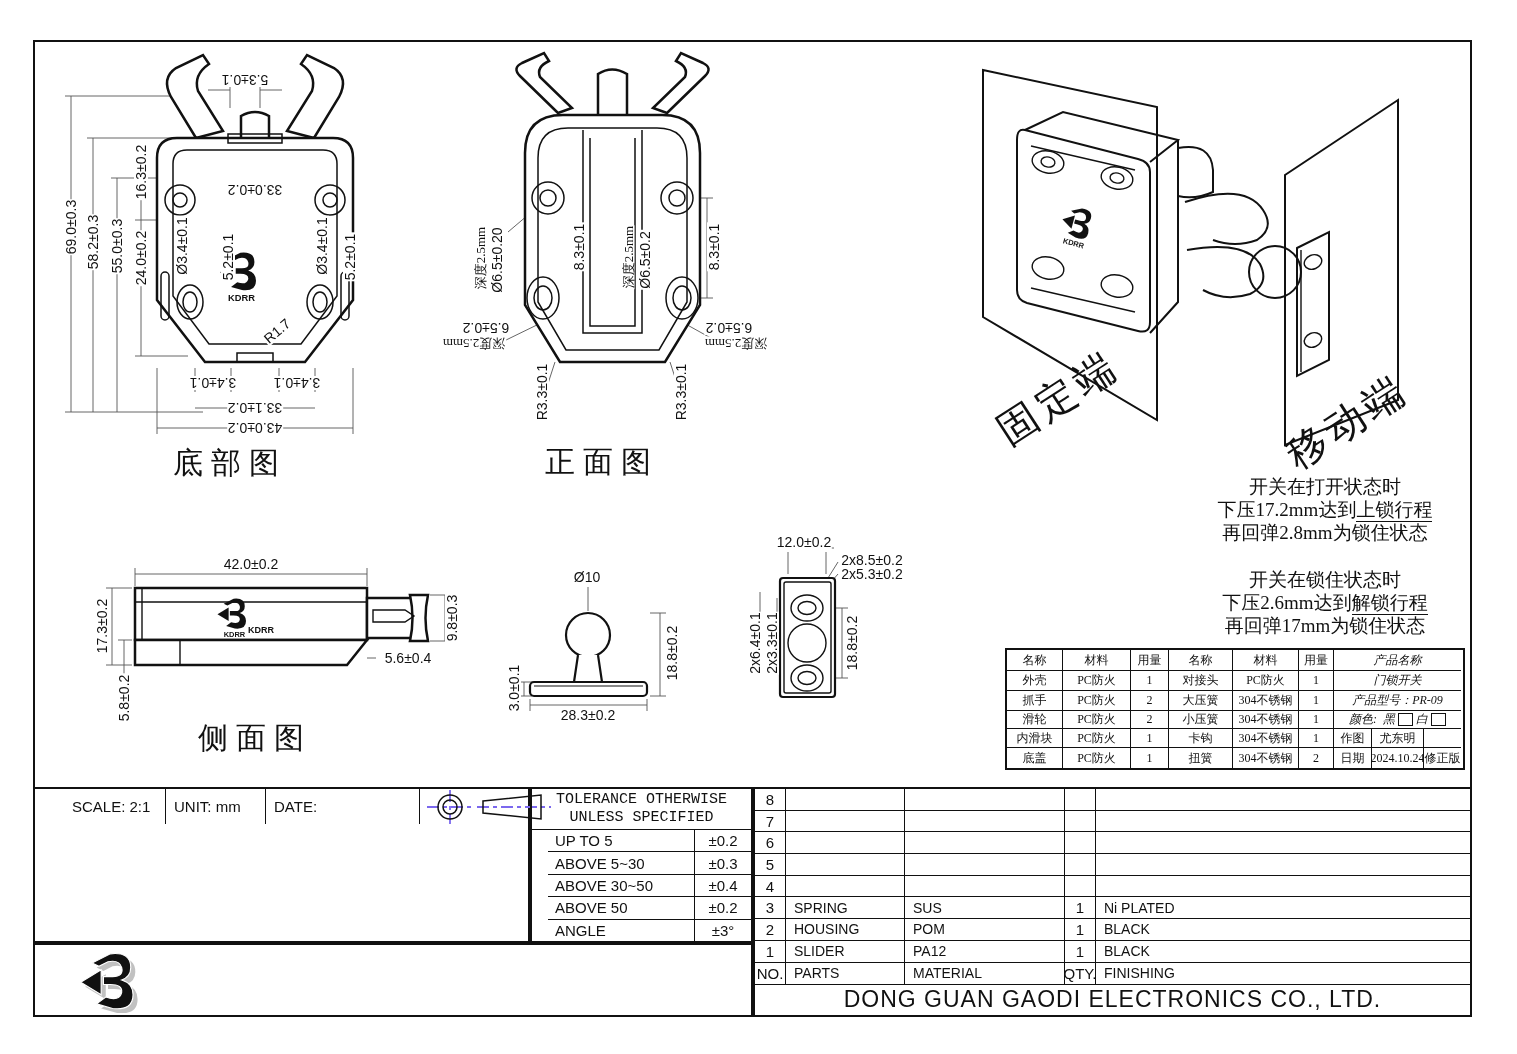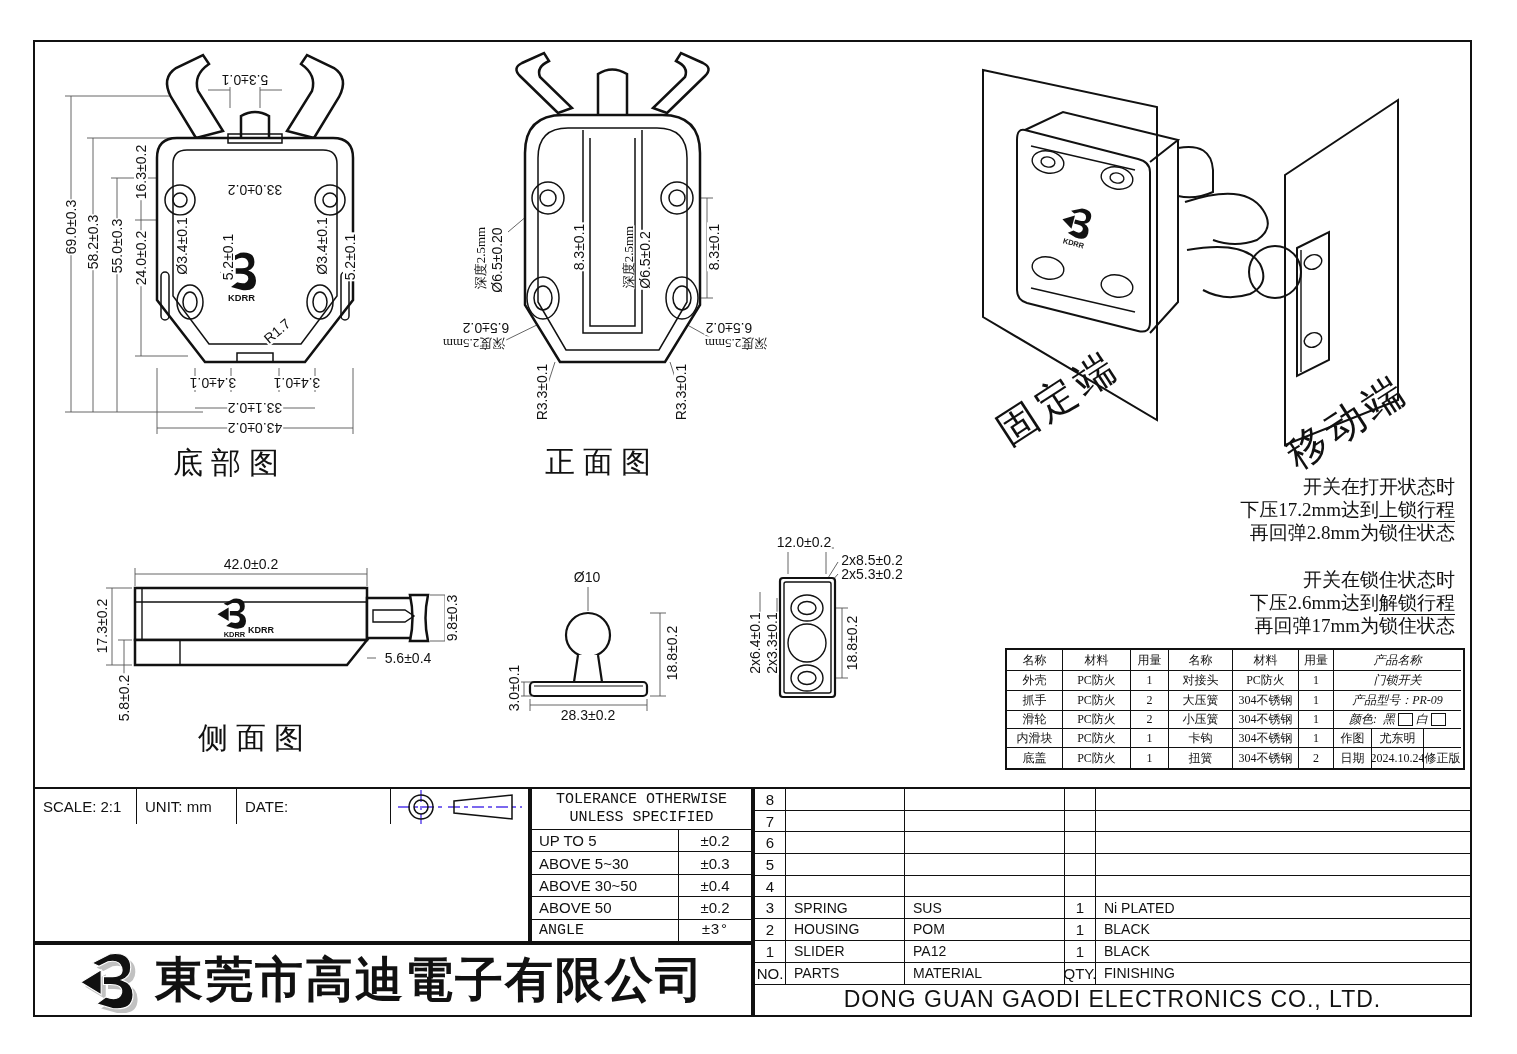--- a/index.html
+++ b/index.html
@@ -9,48 +9,48 @@
   .view svg{position:absolute;left:0;top:0;}
   .dim{position:absolute;transform:translate(-50%,-50%);font-size:14px;line-height:1;white-space:nowrap;background:#fff;padding:0 1px;color:#111;}
   .r90{transform:translate(-50%,-50%) rotate(-90deg);}
   .r180{transform:translate(-50%,-50%) rotate(180deg);}
   .r40{transform:translate(-50%,-50%) rotate(-40deg);}
   .cjk{font-family:"Liberation Serif",serif;font-size:13px;}
   .vlabel{position:absolute;transform:translate(-50%,-50%);font-family:"Liberation Serif",serif;font-size:30px;letter-spacing:8px;white-space:nowrap;color:#111;}
   .isolabel{position:absolute;transform:translate(-50%,-50%) rotate(-33deg);font-family:"Liberation Serif",serif;font-size:40px;letter-spacing:5px;white-space:nowrap;color:#111;}
   
   .notes{position:absolute;left:1195px;top:475px;width:260px;font-family:"Liberation Serif",serif;font-size:19px;line-height:23px;text-align:center;color:#111;}
-  .notes .para{margin-bottom:24px;text-align:right;}
+  .notes .para{margin-bottom:24px;}
   .ul{border-bottom:1.5px solid #111;padding-bottom:1px;}
   
   .spec{position:absolute;left:1005px;top:648px;width:460px;height:122px;border:2px solid #111;box-sizing:border-box;display:grid;
         grid-template-columns:56px 68px 38px 64px 66px 35px 38px 52px 37px;grid-template-rows:21px 20px 20px 18px 19px 20px;
         font-family:"Liberation Serif",serif;font-size:12px;}
   .spec > div{border-right:1px solid #111;border-bottom:1px solid #111;display:flex;align-items:center;justify-content:center;overflow:hidden;white-space:nowrap;}
   .spec > div.lastcol{border-right:none;}
   .spec > div.lastrow{border-bottom:none;}
   .span3{grid-column:span 3;font-style:italic;}
   .box{display:inline-block;width:13px;height:11px;border:1.5px solid #111;margin-left:3px;vertical-align:-2px;}
   
   .tb{position:absolute;left:33px;top:787px;width:497px;height:156px;border:2px solid #111;box-sizing:border-box;}
   .tb-main{display:grid;grid-template-columns:88px 190px 90px 125px;grid-template-rows:36px 40px 41px;}
   .tb-main > div{border-right:1.5px solid #111;border-bottom:1.5px solid #111;display:flex;align-items:center;padding-left:8px;font-size:15px;white-space:nowrap;overflow:hidden;}
   .tb-main > div:nth-child(4n){border-right:none;}
-  .tb-scale{display:grid;grid-template-columns:102px 100px 154px 137px;height:35px;}
+  .tb-scale{display:grid;grid-template-columns:102px 100px 154px 137px;height:35px;padding-left:29px;}
   .tb-scale > div{border-right:1.5px solid #111;display:flex;align-items:center;padding-left:8px;font-size:15px;white-space:nowrap;}
   .tb-scale > div:last-child{border-right:none;padding:0;justify-content:center;}
   .cen{justify-content:center!important;padding-left:0!important;}
   .big1{font-size:30px;}
   .big2{font-size:27px;}
   .midv{font-size:16px;letter-spacing:1px;}
   
   .tol{position:absolute;left:530px;top:787px;width:223px;height:156px;border:2px solid #111;box-sizing:border-box;font-size:15px;}
   .tol-h{height:40px;border-bottom:1.5px solid #111;display:flex;flex-direction:column;align-items:center;justify-content:center;line-height:18px;font-family:Liberation Mono, monospace;}
-  .tol-r{height:22.4px;display:flex;border-bottom:1.5px solid #111;box-sizing:border-box;}
-  .tol-r:last-child{border-bottom:none;font-family:Liberation Mono, monospace;}
+  .tol-r{height:22.4px;display:flex;border-bottom:1.5px solid #111;box-sizing:border-box;margin-left:16px;}
+  .tol-r:last-child{border-bottom:none;}
   .tol-r .tn{width:147px;border-right:1.5px solid #111;display:flex;align-items:center;padding-left:7px;box-sizing:border-box;}
   .tol-r .tv{flex:1;display:flex;align-items:center;justify-content:center;}
   
   .pl{position:absolute;left:753px;top:787px;width:719px;height:230px;border:2px solid #111;box-sizing:border-box;display:grid;
       grid-template-columns:31px 119px 160px 31px 374px;grid-template-rows:repeat(8,21.7px) 22.6px 28px;font-size:14px;}
   .pl > div{border-right:1px solid #111;border-bottom:1px solid #111;display:flex;align-items:center;padding-left:8px;white-space:nowrap;overflow:hidden;}
   .pl > div.c5{border-right:none;}
   .pl .num{justify-content:center;padding-left:0;font-size:15px;}
   .pl .company{grid-column:1/-1;border:none;justify-content:center;padding-left:0;font-size:23px;letter-spacing:1px;}
   
@@ -509,14 +509,13 @@
   <svg width="70" height="66" viewBox="0 0 56 58">
     <g transform="translate(4,4)" opacity="0.45">
       <path fill="#777" d="M14 14 L30 6 Q48 4 48 18 Q48 26 40 29 Q50 32 50 42 Q50 56 32 54 L18 50 L26 44 Q38 48 40 40 Q41 33 30 33 L24 33 L24 26 L32 26 Q42 26 40 18 Q38 11 28 13 L20 17 Z"></path>
       <polygon fill="#777" points="4,31 22,20 22,42"></polygon>
     </g>
     <g>
       <path fill="#111" stroke="#fff" stroke-width="1" d="M14 14 L30 6 Q48 4 48 18 Q48 26 40 29 Q50 32 50 42 Q50 56 32 54 L18 50 L26 44 Q38 48 40 40 Q41 33 30 33 L24 33 L24 26 L32 26 Q42 26 40 18 Q38 11 28 13 L20 17 Z"></path>
       <polygon fill="#111" stroke="#fff" stroke-width="1" points="4,31 22,20 22,42"></polygon>
     </g>
   </svg>
-  <span class="czh">東莞市高迪電子有限公司</span>
 </div>
 
 </body></html>

